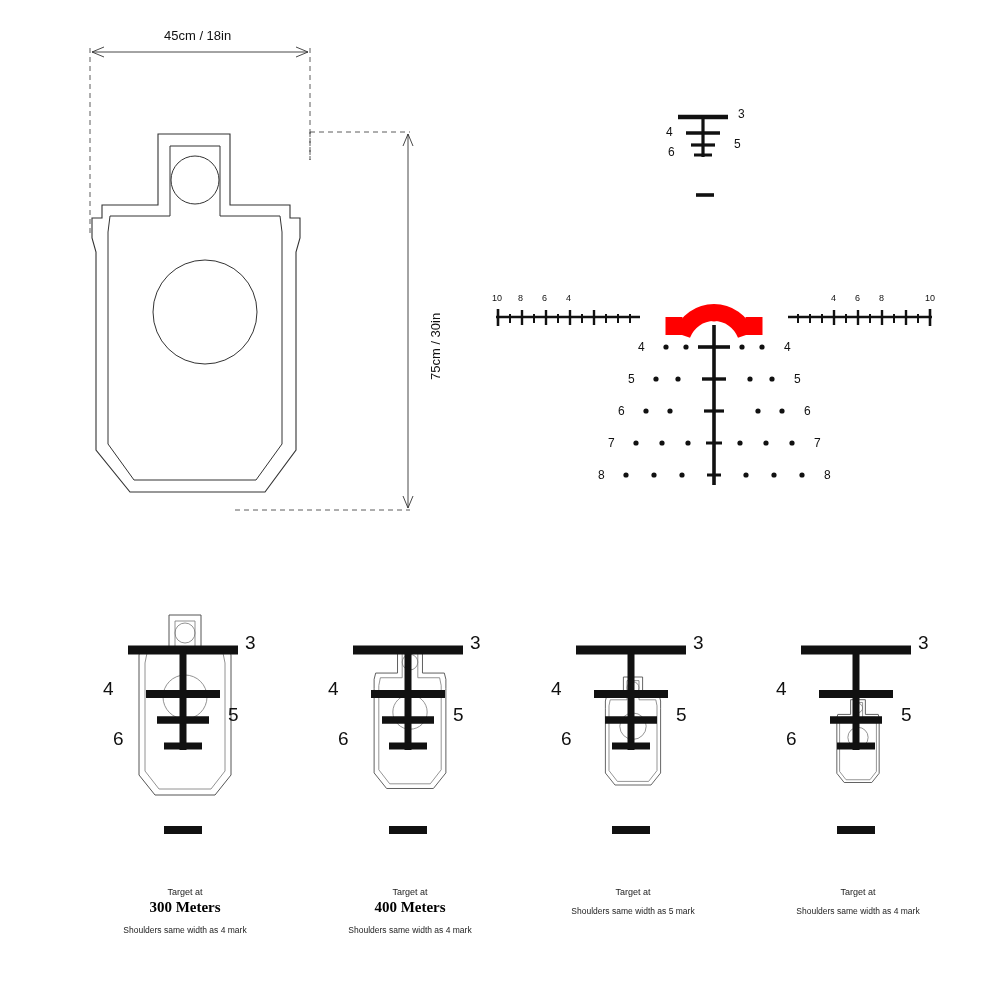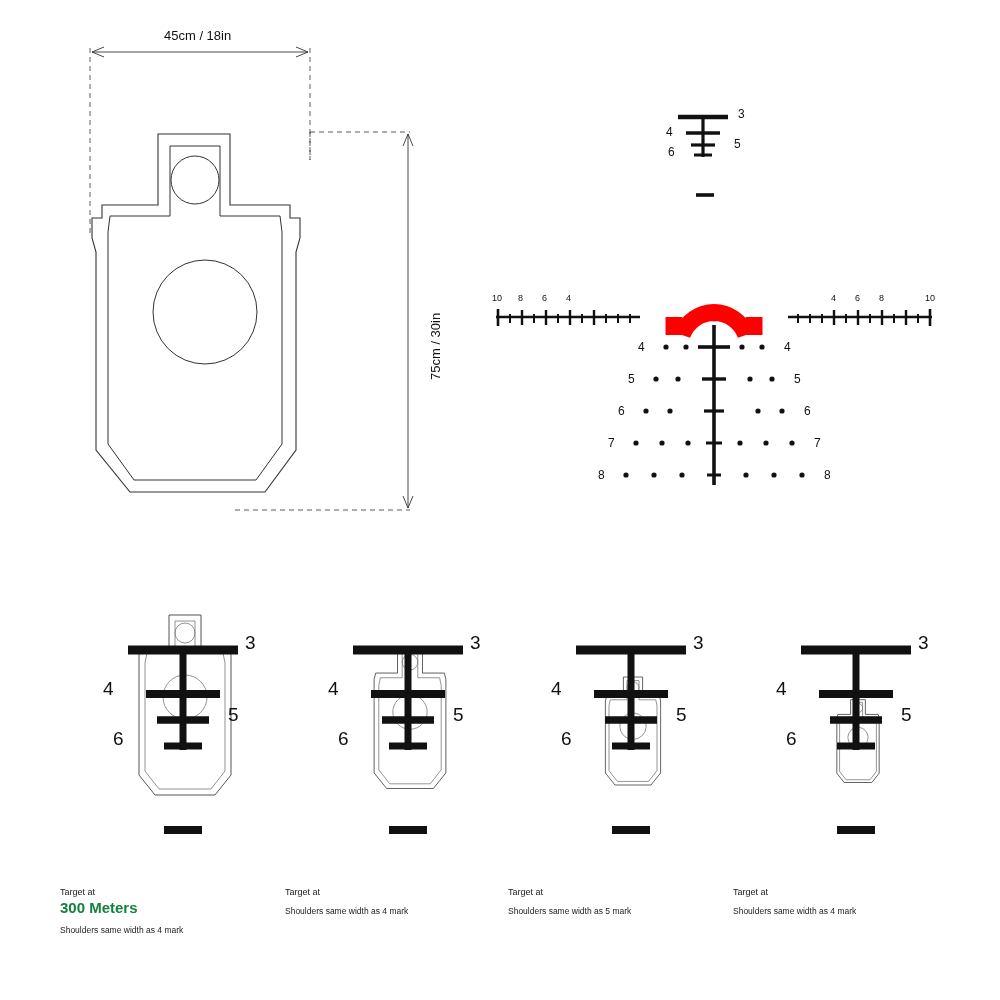--- a/index.html
+++ b/index.html
@@ -8,23 +8,23 @@
     font-family:"Liberation Sans", sans-serif;
     color:#1a1a1a;overflow:hidden;position:relative;
   }
   .stage{position:absolute;left:0;top:0;width:1000px;height:900px;}
   .abs{position:absolute;}
   .dimlbl{font-size:13px;color:#111;white-space:nowrap;}
   .dimlbl.vert{transform:rotate(-90deg);transform-origin:left top;}
   .tick-num{font-size:9px;color:#111;}
   .big-num{font-size:19px;color:#111;font-weight:normal;}
   .small-num{font-size:12px;color:#111;}
-  .card-cap{ }
+  .card-cap{ text-align:center; }
   .card-cap .t1{font-size:9px;color:#222;line-height:12px;}
-  .card-cap .t2{font-size:15px;color:#15803d;font-weight:bold;line-height:19px;}
+  .card-cap .t2{font-size:15px;color:#000000;font-weight:bold;line-height:19px;font-family:Liberation Serif, serif;}
   .card-cap .t3{font-size:8.5px;color:#222;line-height:12px;margin-top:7px;}
   svg{display:block;overflow:visible;}
 </style>
 </head>
 <body>
 
 <div class="stage">
 
   <div class="abs" style="left:60px;top:20px;width:420px;height:520px;">
     <svg width="420" height="520" viewBox="0 0 420 520">
@@ -241,20 +241,21 @@
         <path d="M104 156 L142 156" stroke-width="7"></path>
         <path d="M104 240 L142 240" stroke-width="8"></path>
       </g>
     </svg>
     <div class="abs big-num" style="left:185px;top:42px;">3</div>
     <div class="abs big-num" style="left:43px;top:88px;">4</div>
     <div class="abs big-num" style="left:168px;top:114px;">5</div>
     <div class="abs big-num" style="left:53px;top:138px;">6</div>
     <div class="abs card-cap" style="left:0px;top:296px;width:250px;">
       <div class="t1">Target at</div>
+      <div class="t2">400 Meters</div>
       <div class="t3">Shoulders same width as 4 mark</div>
     </div>
   </div>
 
   <div class="abs" style="left:508px;top:590px;width:250px;height:380px;">
     <svg width="250" height="300" viewBox="0 0 250 300">
       <g transform="translate(125,150) scale(0.6) translate(-72,-105)">
         <g stroke="#555" stroke-width="1.5" fill="#ffffff">
           <path d="M56 0 L88 0 L88 32 L116 32 L118 40 L118 52 L118 160 L102 180 L42 180 L26 160 L26 52 L26 40 L28 32 L56 32 Z"></path>
         </g>

